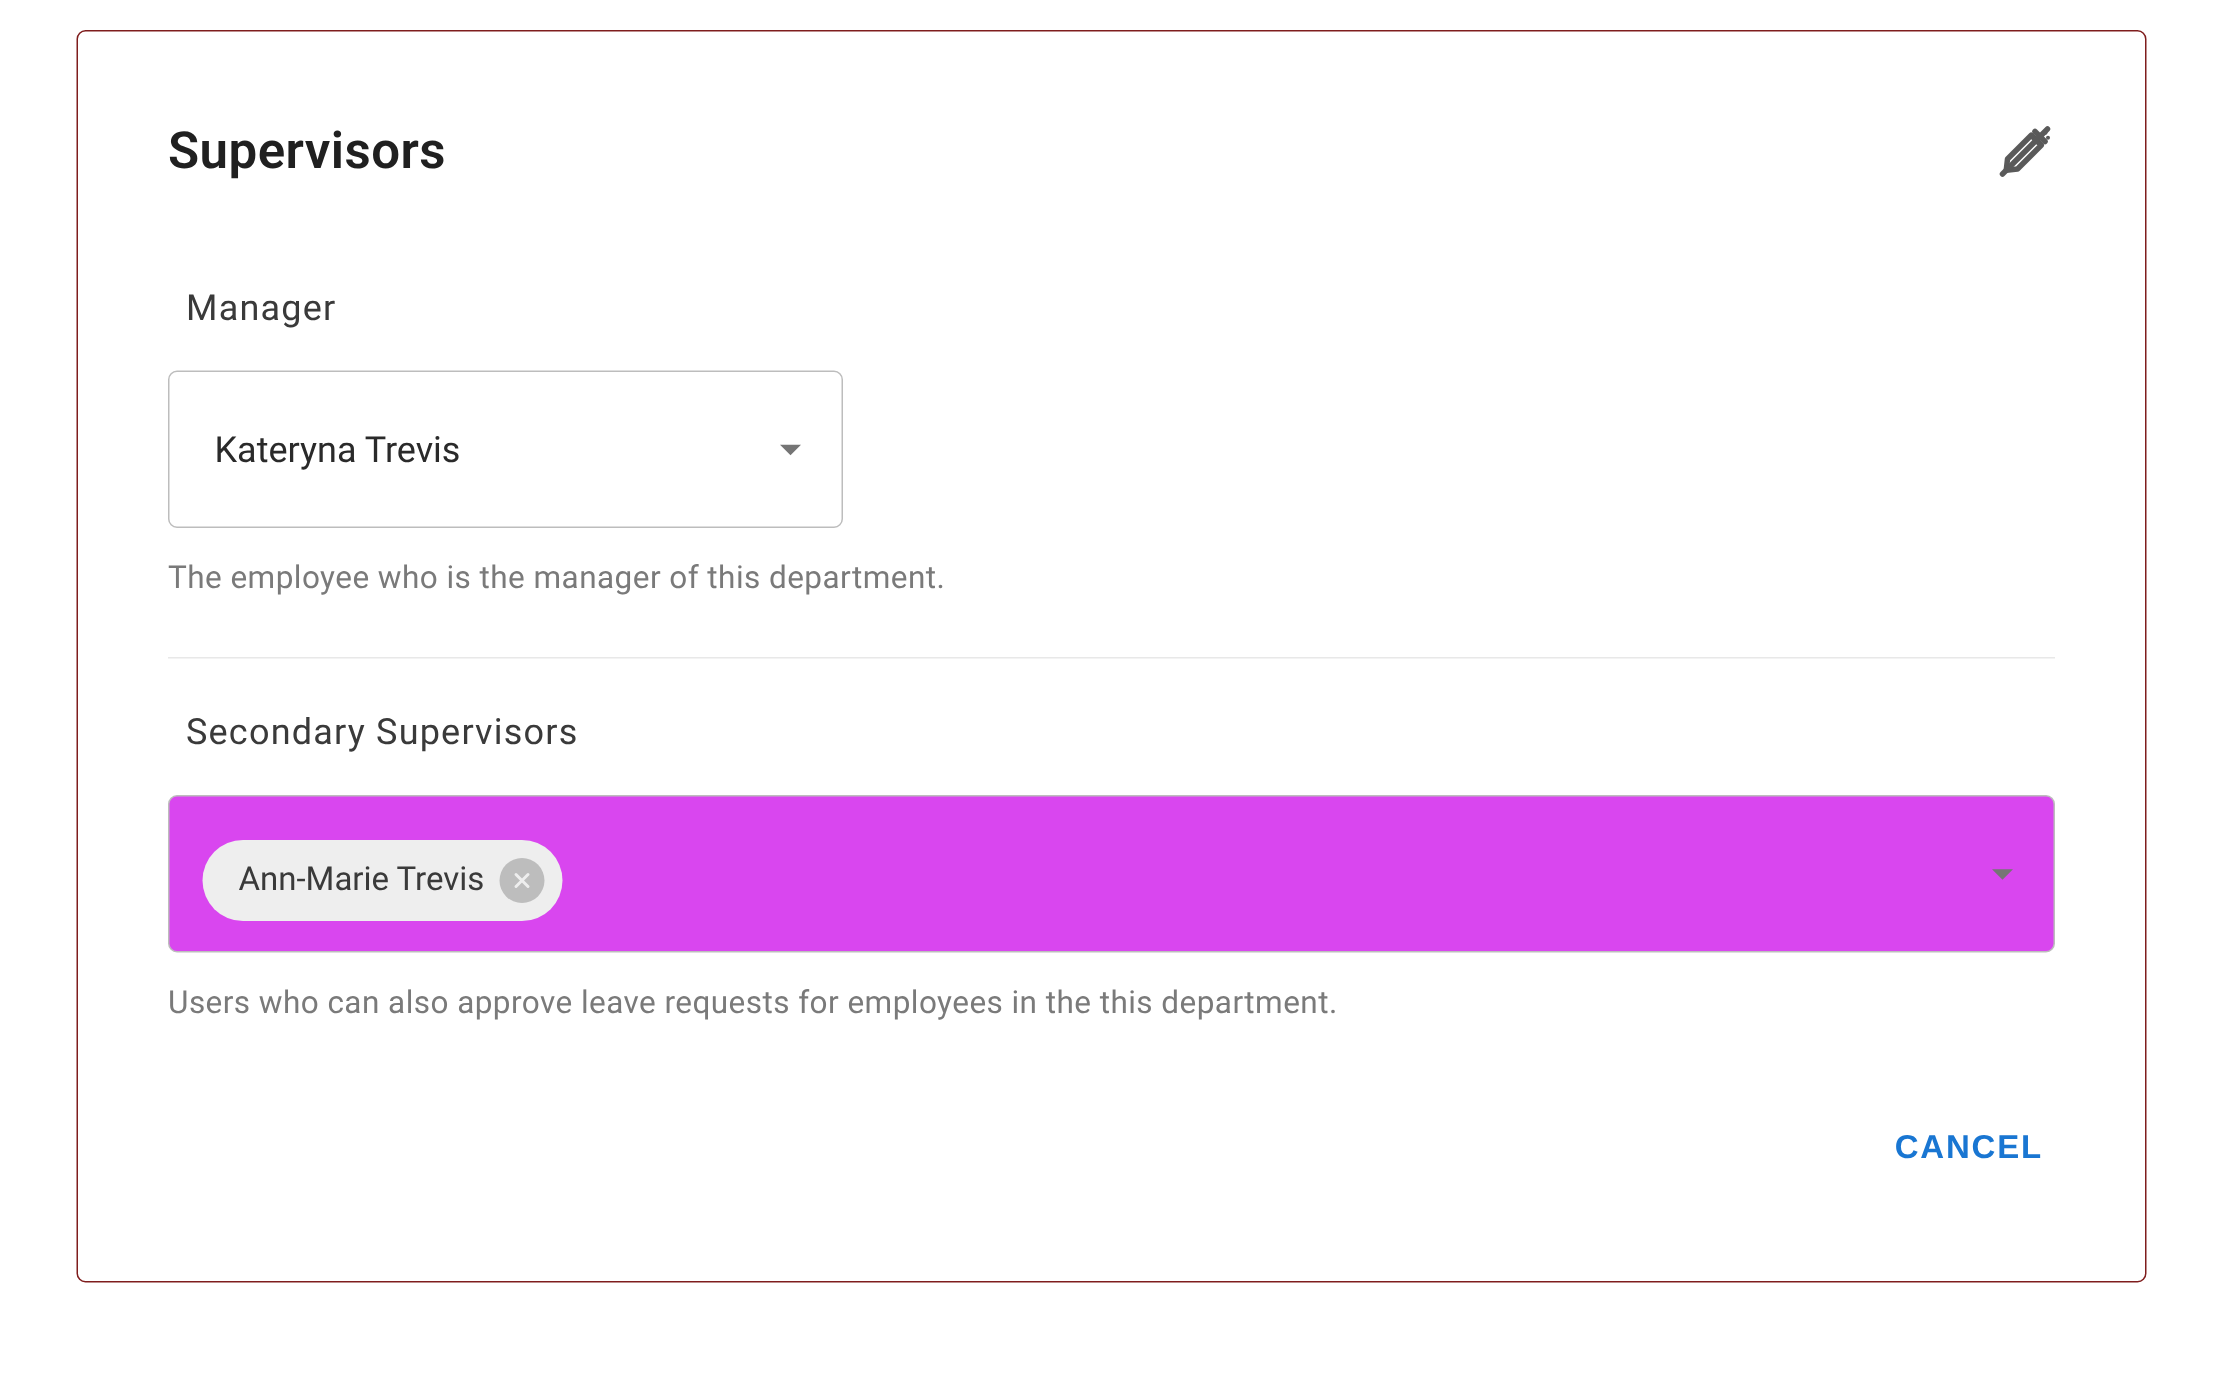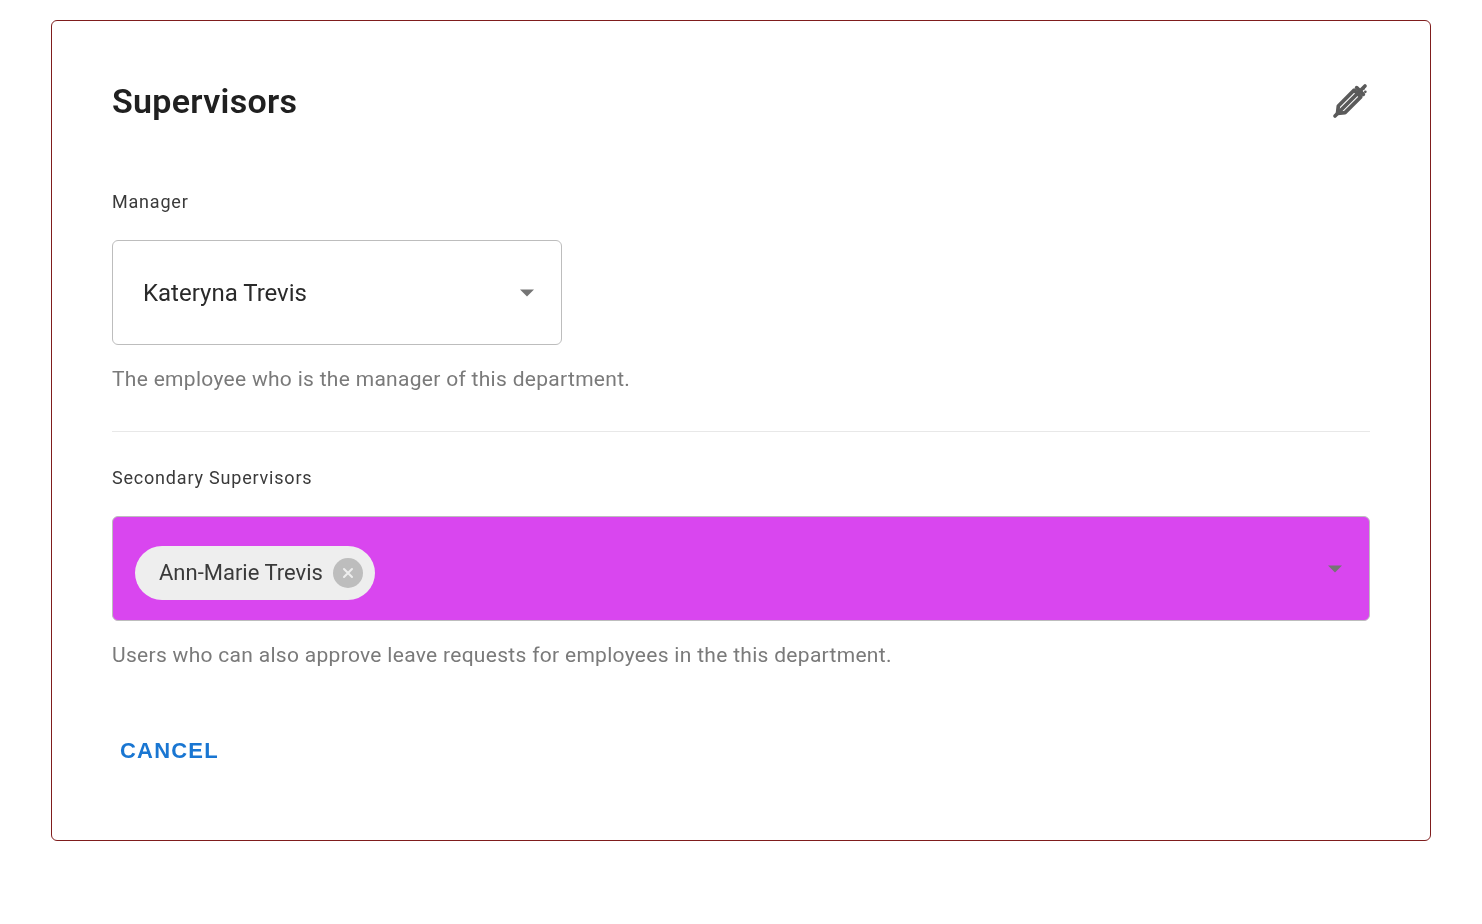--- a/index.html
+++ b/index.html
@@ -35,25 +35,26 @@
       color: #5a5a5a;
       cursor: pointer;
       display: flex;
       align-items: center;
       justify-content: center;
     }
     .field-group {
       margin-bottom: 30px;
     }
     .field-label {
-      font-size: 18px;
+      font-size: 24px;
       color: #3a3a3a;
       letter-spacing: 0.8px;
       margin-bottom: 28px;
       display: block;
+      margin-left: 12px;
     }
     .select-wrapper {
       position: relative;
       width: 450px;
       margin-bottom: 22px;
     }
     .select-input {
       width: 100%;
       height: 105px;
       border: 1px solid #bdbdbd;
@@ -138,20 +139,21 @@
       top: 50%;
       transform: translateY(-50%);
       width: 0;
       height: 0;
       border-left: 7px solid transparent;
       border-right: 7px solid transparent;
       border-top: 7px solid #757575;
     }
     .actions {
       display: flex;
+      justify-content: flex-end;
       align-items: center;
       gap: 56px;
       margin-top: 55px;
       margin-bottom: 20px;
     }
     .btn-cancel {
       background: none;
       border: none;
       color: #1976d2;
       font-size: 22px;

